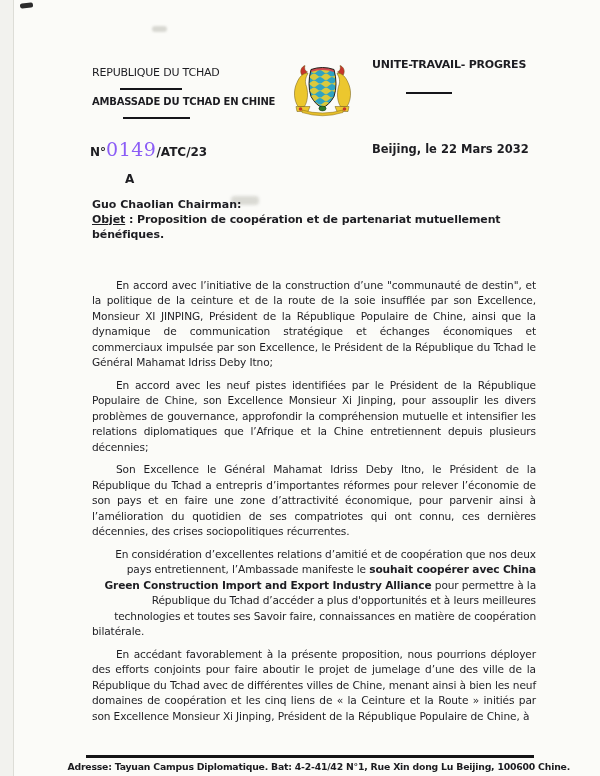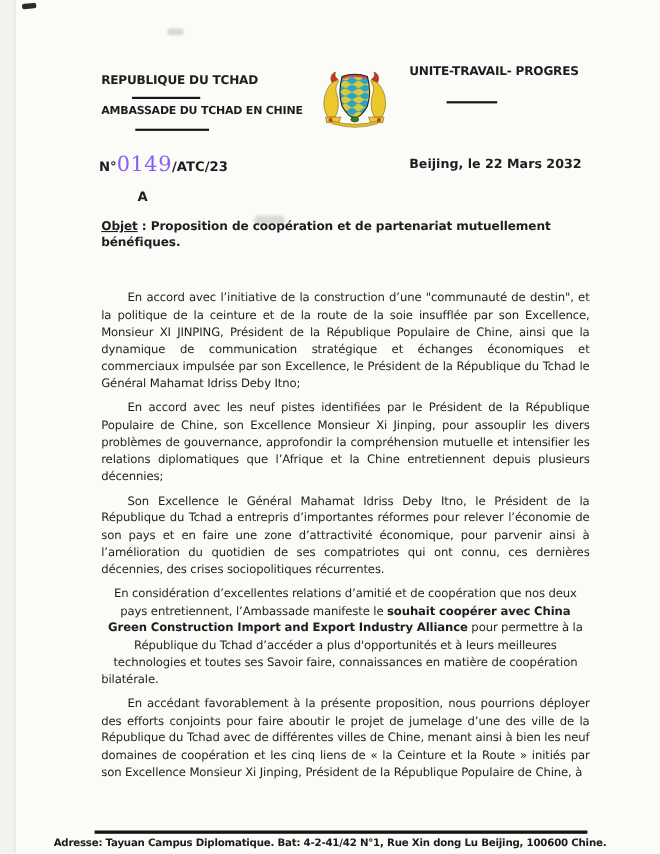--- a/index.html
+++ b/index.html
@@ -8,21 +8,21 @@
     background:#fbfbf8;color:#1d1d22;
     font-family:"DejaVu Sans","Liberation Sans",sans-serif;
     -webkit-font-smoothing:antialiased;
   }
   .edge-strip{position:absolute;left:0;top:0;width:13px;height:100%;background:#f2f2ee}
   .edge-line{position:absolute;left:13px;top:0;width:1px;height:100%;background:#ddddd7}
   .mark-top{position:absolute;left:20px;top:3px;width:13px;height:5px;background:#2c2c2c;border-radius:2px;transform:rotate(-5deg)}
   .mark-faint{position:absolute;left:152px;top:26px;width:15px;height:6px;background:#d8d8d2;border-radius:3px;filter:blur(1px)}
   .smudge{position:absolute;left:231px;top:196px;width:28px;height:9px;background:#dadad4;border-radius:4px;filter:blur(1.5px)}
 
-  .hdr-left{position:absolute;left:92px;top:66px;font-weight:bold;font-size:11px;letter-spacing:-.2px;white-space:nowrap}
+  .hdr-left{position:absolute;left:92px;top:66px;font-weight:normal;font-size:11px;letter-spacing:-.2px;white-space:nowrap}
   .hdr-left2{position:absolute;left:92px;top:96px;font-weight:bold;font-size:10px;letter-spacing:-.2px;white-space:nowrap}
   .motto{position:absolute;left:372px;top:58px;font-weight:bold;font-size:11px;letter-spacing:-.2px;white-space:nowrap}
   .rule{position:absolute;height:2px;background:#15151a}
   .rule1{left:120px;top:88px;width:62px}
   .rule2{left:123px;top:117px;width:67px}
   .rule3{left:406px;top:92px;width:46px}
   .emblem{position:absolute;left:288px;top:62px;width:69px;height:55px}
 
   .refline{position:absolute;left:90px;top:138px;white-space:nowrap}
   .ref-prefix,.ref-suffix{font-weight:bold;font-size:12px}
@@ -30,25 +30,25 @@
   .dateline{position:absolute;left:372px;top:142px;font-weight:bold;font-size:11.5px;white-space:nowrap}
 
   .letter{position:absolute;left:92px;top:172px;width:444px}
   .sal{font-weight:bold;font-size:12px;margin-left:33px}
   .recipient{margin-top:12px;font-weight:bold;font-size:11px;line-height:13.5px}
   .objet{font-weight:bold;font-size:11px;line-height:15px;letter-spacing:-.1px}
   .objet .u{text-decoration:underline}
   p.body{margin:0 0 7px 0;font-size:10.6px;letter-spacing:-.12px;line-height:15.5px;
          text-align:justify;text-align-last:left;text-indent:24px}
   p.p1{margin-top:36px}
-  p.noindent{text-indent:0;text-align:center}
+  p.noindent{text-indent:0;text-align:right}
   .b{font-weight:bold}
 
   .footline{position:absolute;left:86px;top:755px;width:448px;height:3px;background:#141416}
-  .addr{position:absolute;left:30px;right:30px;top:761px;text-align:center;font-weight:bold;
+  .addr{position:absolute;left:30px;right:30px;top:761px;text-align:right;font-weight:bold;
         font-size:9.3px;letter-spacing:-.2px;white-space:nowrap;color:#1b1b1f}
 </style>
 </head>
 <body>
 
 <div>
 
   <div class="edge-strip"></div>
   <div class="edge-line"></div>
   <div class="mark-top"></div>
@@ -102,20 +102,21 @@
 
   <div class="refline">
     <span class="ref-prefix">N°</span><span class="ref-number">0149</span><span class="ref-suffix">/ATC/23</span>
   </div>
   <div class="dateline">Beijing, le 22 Mars 2032</div>
 
   <div class="letter">
     <div class="sal">A</div>
 
     <div class="recipient">
+      <div>Guo Chaolian Chairman:</div>
     </div>
 
     <div class="objet">
       <span class="u">Objet</span><span> : </span><span>Proposition de coopération et de partenariat mutuellement bénéfiques.</span>
     </div>
 
     <p class="body p1">En accord avec l’initiative de la construction d’une "communauté de destin", et la politique de la ceinture et de la route de la soie insufflée par son Excellence, Monsieur XI JINPING, Président de la République Populaire de Chine, ainsi que la dynamique de communication stratégique et échanges économiques et commerciaux impulsée par son Excellence, le Président de la République du Tchad le Général Mahamat Idriss Deby Itno;</p>
     <p class="body">En accord avec les neuf pistes identifiées par le Président de la République Populaire de Chine, son Excellence Monsieur Xi Jinping, pour assouplir les divers problèmes de gouvernance, approfondir la compréhension mutuelle et intensifier les relations diplomatiques que l’Afrique et la Chine entretiennent depuis plusieurs décennies;</p>
     <p class="body">Son Excellence le Général Mahamat Idriss Deby Itno, le Président de la République du Tchad a entrepris d’importantes réformes pour relever l’économie de son pays et en faire une zone d’attractivité économique, pour parvenir ainsi à l’amélioration du quotidien de ses compatriotes qui ont connu, ces dernières décennies, des crises sociopolitiques récurrentes.</p>
     <p class="body noindent"><span>En considération d’excellentes relations d’amitié et de coopération que nos deux pays entretiennent, l’Ambassade manifeste le </span><span class="b">souhait coopérer avec  China Green Construction Import and Export Industry Alliance</span><span> pour permettre à la République du Tchad d’accéder a plus d'opportunités et à leurs meilleures technologies et toutes ses Savoir faire, connaissances en matière de coopération bilatérale.</span></p>

